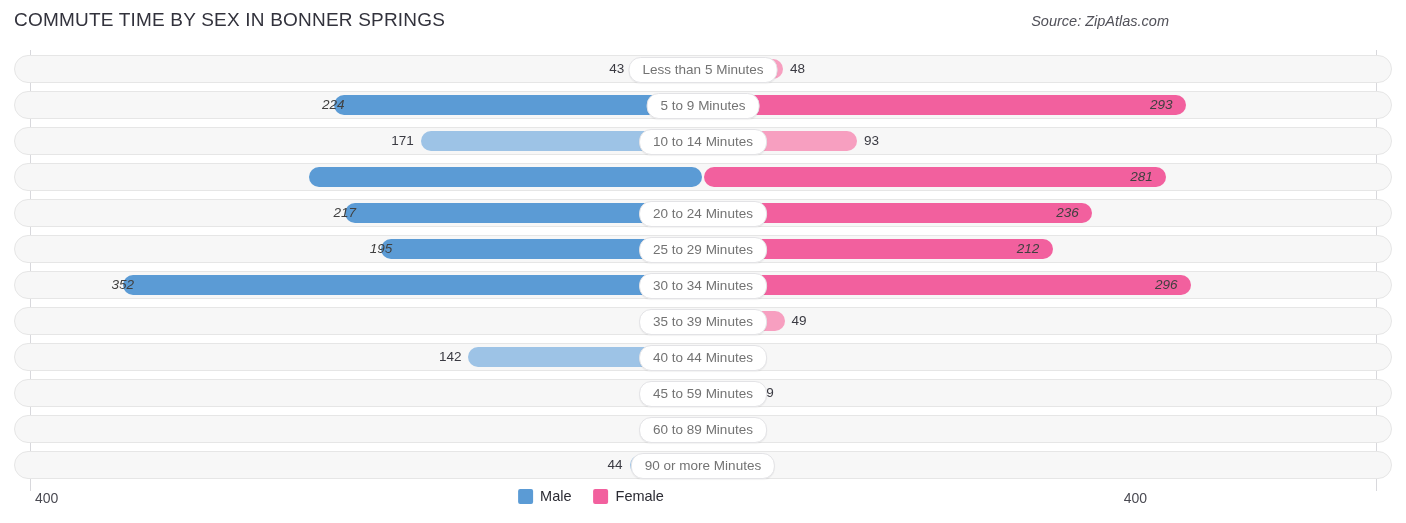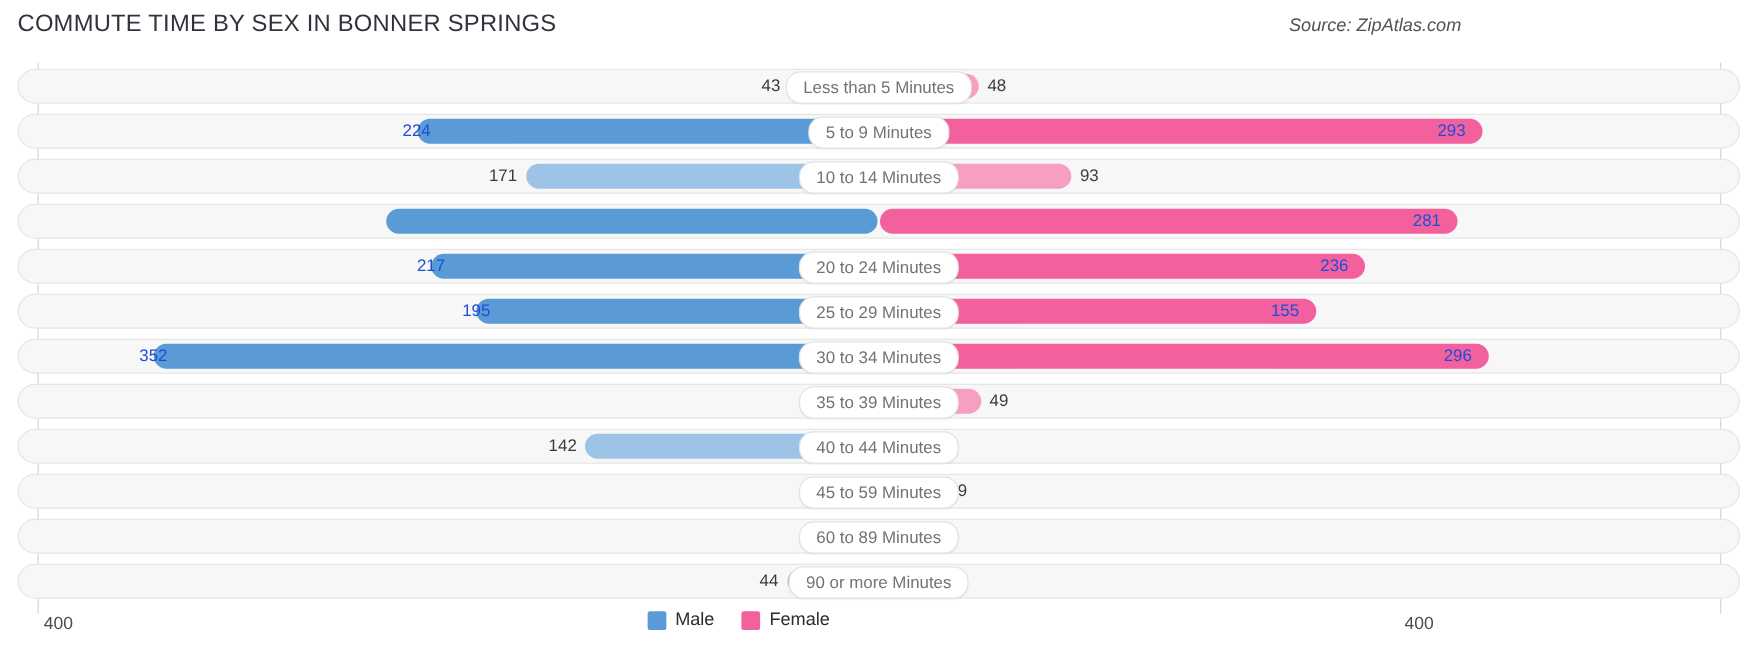--- a/index.html
+++ b/index.html
@@ -47,21 +47,21 @@
     position:absolute;top:3px;height:20px;
     border-radius:10px;
   }
   .bar.male{right:689px;}      
   .bar.female{left:689px;}     
 
   .val{
     position:absolute;top:3px;height:20px;line-height:20px;
     font-size:13.5px;white-space:nowrap;color:#3a3a42;
   }
-  .val.in{color:#1d4ed8;}
+  .val.in{color:#404040;font-style:italic;}
 
   .cat{
     position:absolute;left:50%;top:1px;
     transform:translateX(-50%);
     height:24px;line-height:24px;
     padding:0 13px;
     background:#ffffff;
     border:1px solid #e3e3e6;
     border-radius:12px;
     font-size:13.5px;color:#737373;
@@ -140,21 +140,21 @@
             <div class="val in" style="right: 1034.96px; text-align: left;">217</div>
             <div class="val in" style="left: 1041.22px;">236</div>
             <div class="cat">20 to 24 Minutes</div>
           </div>
         </div>
         <div class="row" style="top: 185px;">
           <div class="inner">
             <div class="bar male" style="width: 320.775px; background: rgb(91, 155, 213);"></div>
             <div class="bar female" style="width: 348.74px; background: rgb(242, 96, 158);"></div>
             <div class="val in" style="right: 998.775px; text-align: left;">195</div>
-            <div class="val in" style="left: 1001.74px;">155</div>
+            <div class="val in" style="left: 1001.74px;">212</div>
             <div class="cat">25 to 29 Minutes</div>
           </div>
         </div>
         <div class="row" style="top: 221px;">
           <div class="inner">
             <div class="bar male" style="width: 579.04px; background: rgb(91, 155, 213);"></div>
             <div class="bar female" style="width: 486.92px; background: rgb(242, 96, 158);"></div>
             <div class="val in" style="right: 1257.04px; text-align: left;">352</div>
             <div class="val in" style="left: 1139.92px;">296</div>
             <div class="cat">30 to 34 Minutes</div>

